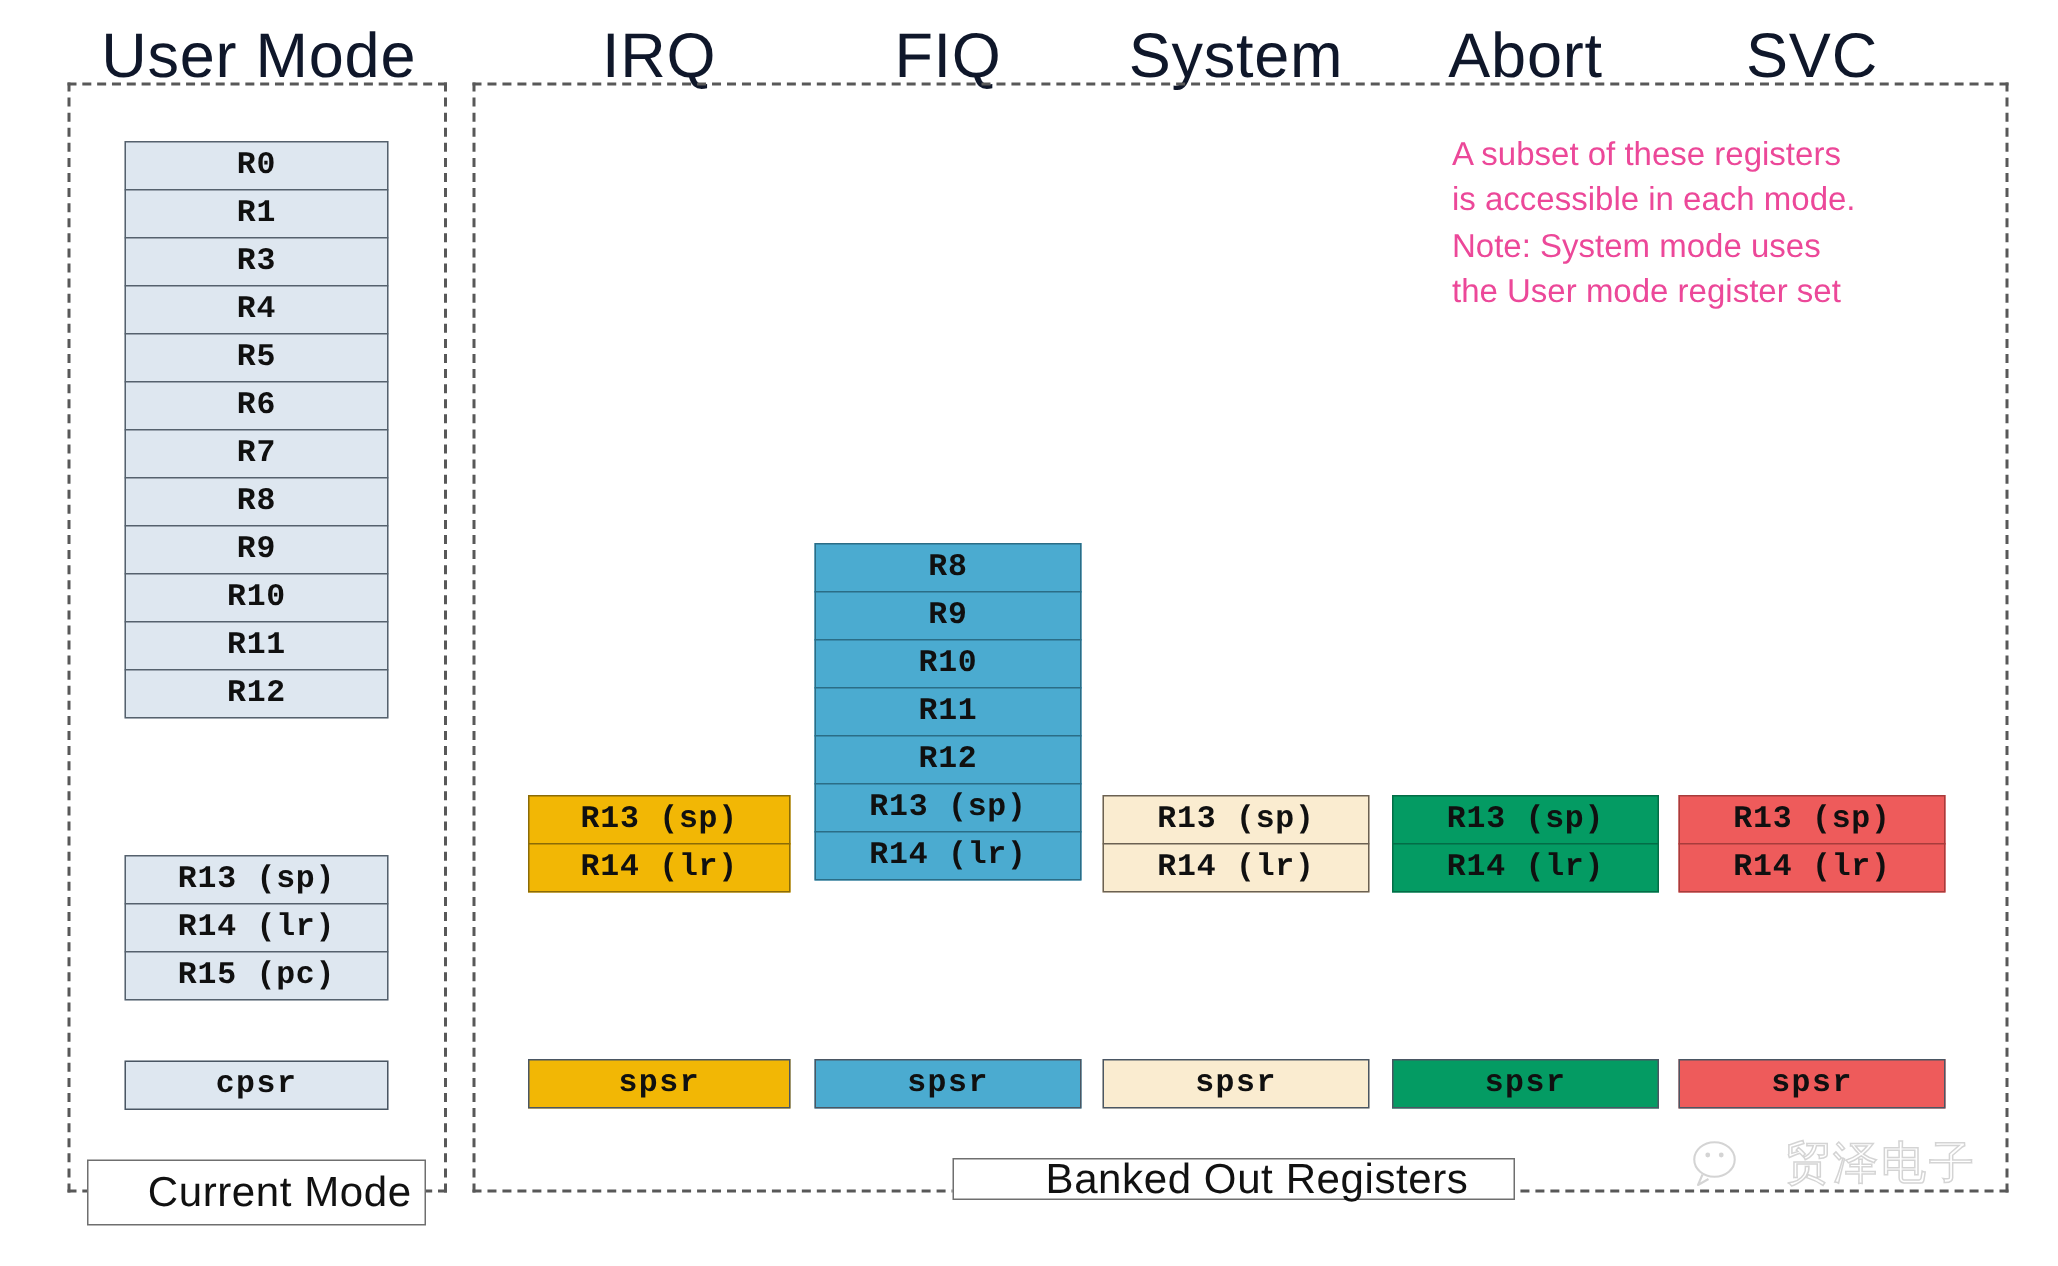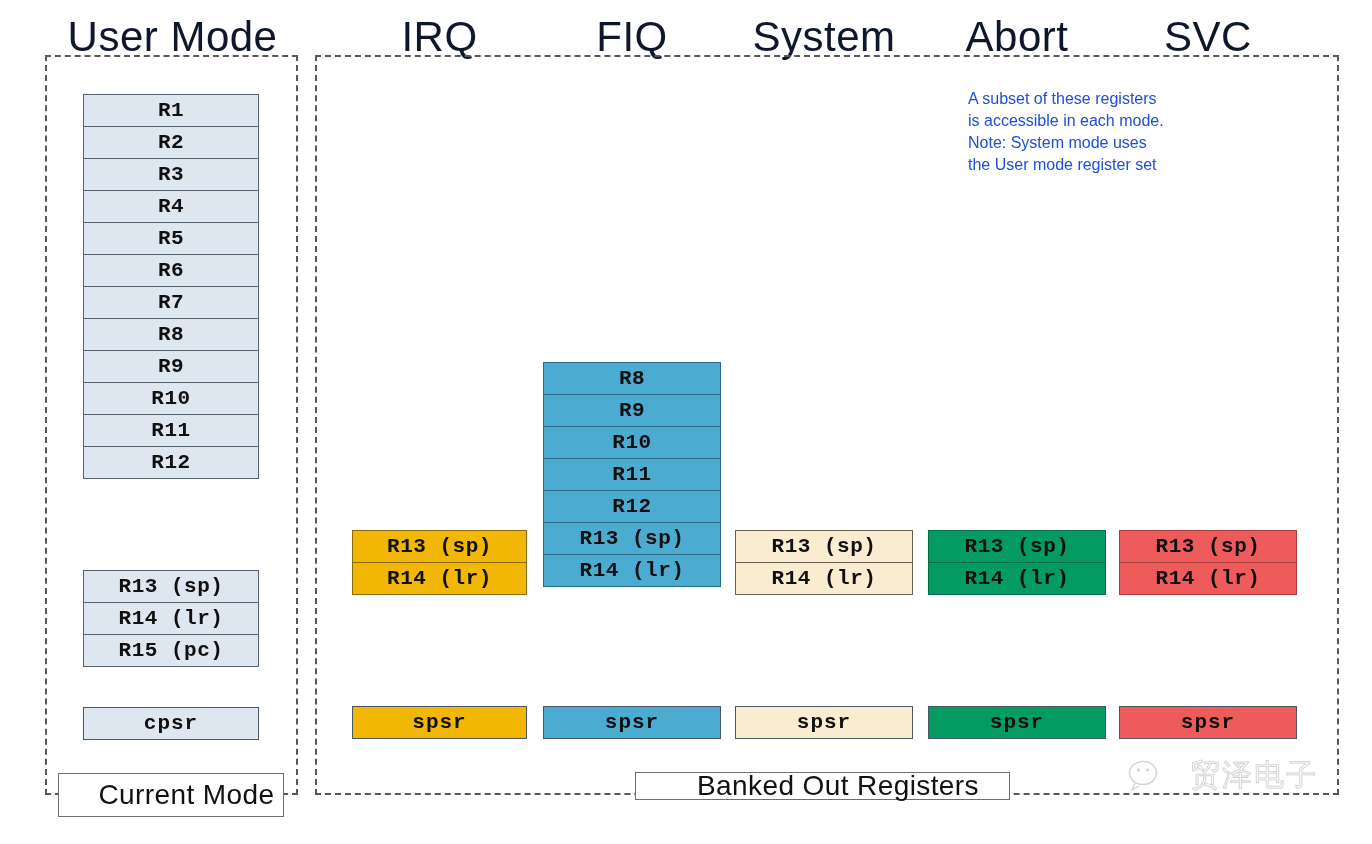--- a/index.html
+++ b/index.html
@@ -93,25 +93,25 @@
   }
   .note-bold {
     font-family: "Liberation Sans", sans-serif;
     font-size: 23px;
     font-weight: 700;
     line-height: 1.28;
     margin: 0 0 5px 0;
   }
   .note-body {
     font-family: "Liberation Sans", sans-serif;
-    font-size: 16px;
+    font-size: 22px;
     font-weight: 400;
     line-height: 1.38;
     margin: 0;
-    color: #1d4ed8;
+    color: #ec4899;
   }
 
   
   .caption-tab {
     position: absolute;
     box-sizing: border-box;
     background: #ffffff;
     border: 1px solid #6f6f6f;
     display: flex;
     align-items: center;
@@ -155,22 +155,22 @@
   <div class="col-header" style="left:352px; width:175px;">IRQ</div>
   <div class="col-header" style="left:543px; width:178px;">FIQ</div>
   <div class="col-header" style="left:735px; width:178px;">System</div>
   <div class="col-header" style="left:928px; width:178px;">Abort</div>
   <div class="col-header" style="left:1119px; width:178px;">SVC</div>
 
   <div class="dashed-box" style="left:45px; top:55px; width:253px; height:740px;"></div>
   <div class="dashed-box" style="left:315px; top:55px; width:1024px; height:740px;"></div>
 
   <div class="reg-stack" style="left:83px; top:94px; width:176px;">
+    <div class="reg-cell sty-user">R0</div>
     <div class="reg-cell sty-user">R1</div>
-    <div class="reg-cell sty-user">R2</div>
     <div class="reg-cell sty-user">R3</div>
     <div class="reg-cell sty-user">R4</div>
     <div class="reg-cell sty-user">R5</div>
     <div class="reg-cell sty-user">R6</div>
     <div class="reg-cell sty-user">R7</div>
     <div class="reg-cell sty-user">R8</div>
     <div class="reg-cell sty-user">R9</div>
     <div class="reg-cell sty-user">R10</div>
     <div class="reg-cell sty-user">R11</div>
     <div class="reg-cell sty-user">R12</div>

